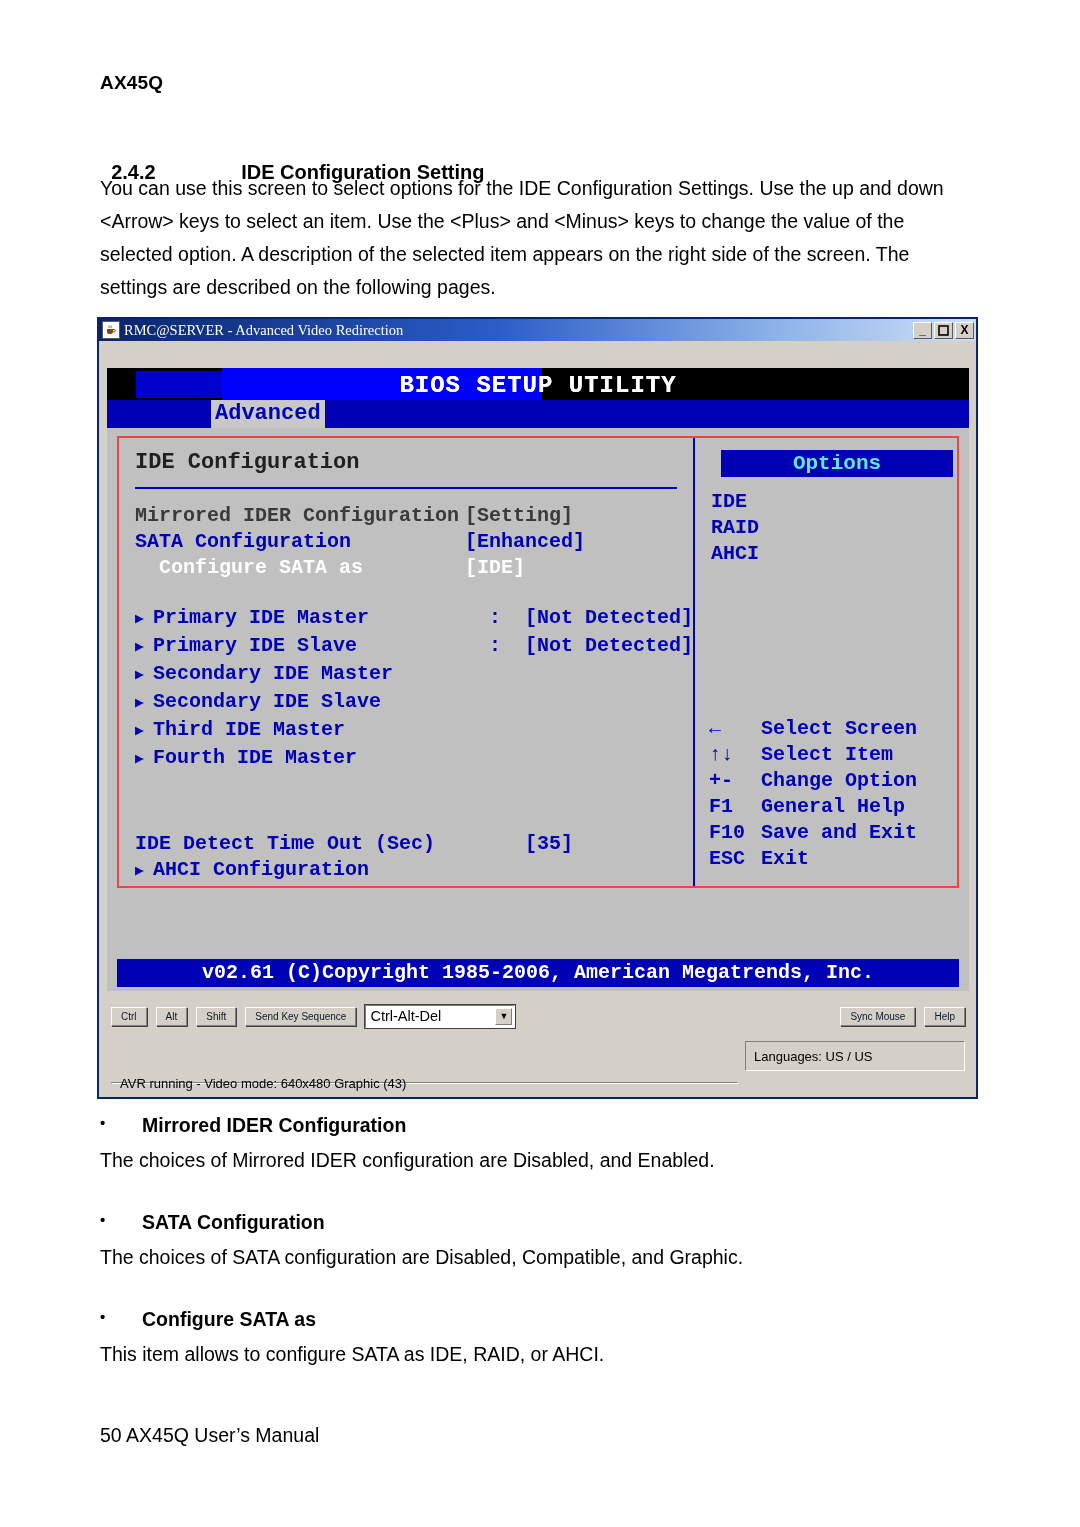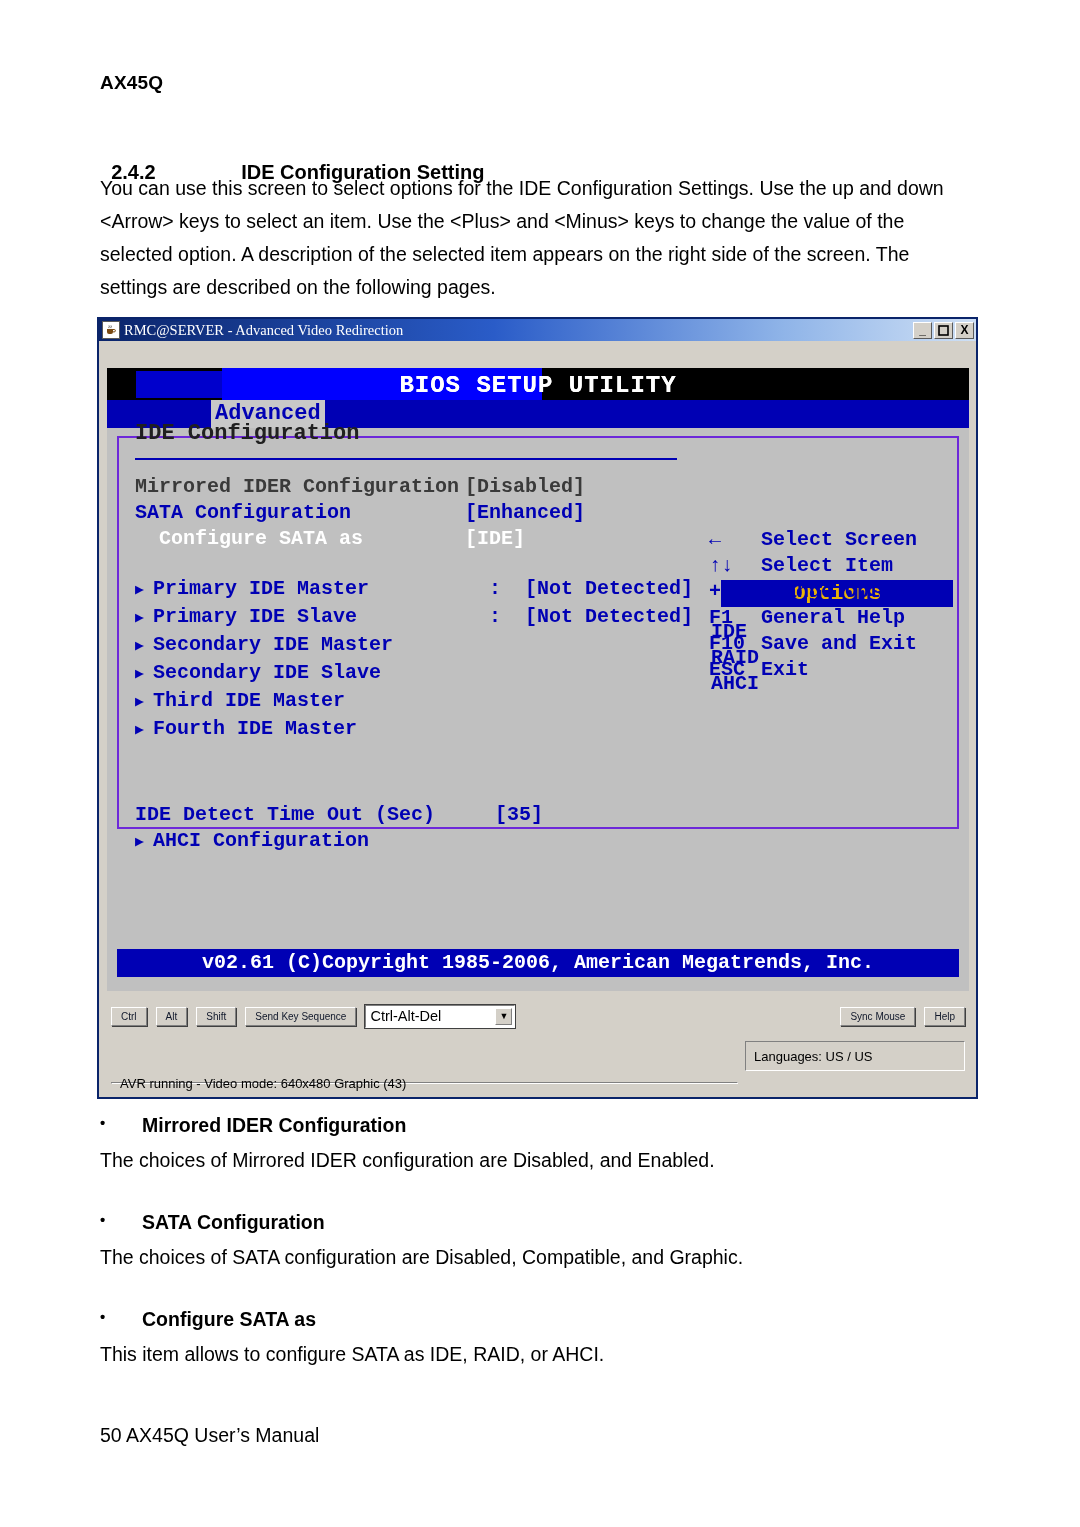--- a/index.html
+++ b/index.html
@@ -162,25 +162,24 @@
   }
   .bios-body {
     position: relative;
     height: 530px;
     background: #c0c0c0;
     padding: 8px 10px 0 10px;
     box-sizing: border-box;
   }
   .panes {
     position: relative;
-    height: 393px;
-    border: 2px solid #6d28d9;
-    box-sizing: border-box;
-    display: flex;
-    align-items: center;
+    height: 452px;
+    border: 2px solid #ef4444;
+    box-sizing: border-box;
+    display: flex;
   }
   .pane-left {
     position: relative;
     width: 574px;
     box-sizing: border-box;
     padding: 12px 0 0 16px;
   }
   .pane-div {
     width: 2px;
     background: #0000b4;
@@ -223,26 +222,27 @@
     color: #0000b4;
     font-size: 15px;
   }
   .list-row {
     font-size: 20px;
     font-weight: bold;
     line-height: 26px;
     color: #0000b4;
     white-space: pre;
     display: flex;
+    gap: 30px;
   }
   .list-row .lbl { width: 360px; }
 
   .opt-title-bar {
     background: #0000b4;
-    color: #eab308;
+    color: #5eead4;
     font-size: 21px;
     font-weight: bold;
     text-align: center;
     width: 232px;
     padding: 2px 0;
     margin-left: 12px;
   }
   .opt-item {
     color: #0000b4;
     font-size: 20px;
@@ -261,21 +261,21 @@
     font-size: 20px;
     font-weight: bold;
     line-height: 26px;
     white-space: pre;
   }
   .key-row .k { width: 52px; }
 
   .copyright {
     position: absolute;
     left: 10px; right: 10px;
-    bottom: 14px;
+    bottom: 4px;
     height: 28px;
     background: #0000b4;
     color: #ffffff;
     font-size: 20px;
     font-weight: bold;
     text-align: center;
     line-height: 28px;
     font-family: "Liberation Mono", monospace;
   }
 
@@ -432,21 +432,21 @@
       <div class="panes">
 
         <div class="pane-left">
           <div class="ide-title">IDE Configuration</div>
           <div class="hr-blue"></div>
 
           <div style="height:14px"></div>
 
           <div class="row">
             <span class="lbl c-gray">Mirrored IDER Configuration</span>
-            <span class="val c-gray">[Disabled]</span>
+            <span class="val c-gray">[Setting]</span>
           </div>
           <div class="row">
             <span class="lbl c-blue">SATA Configuration</span>
             <span class="val c-blue">[Enhanced]</span>
           </div>
           <div class="row">
             <span class="lbl c-white">  Configure SATA as</span>
             <span class="val c-white">[IDE]</span>
           </div>
 

